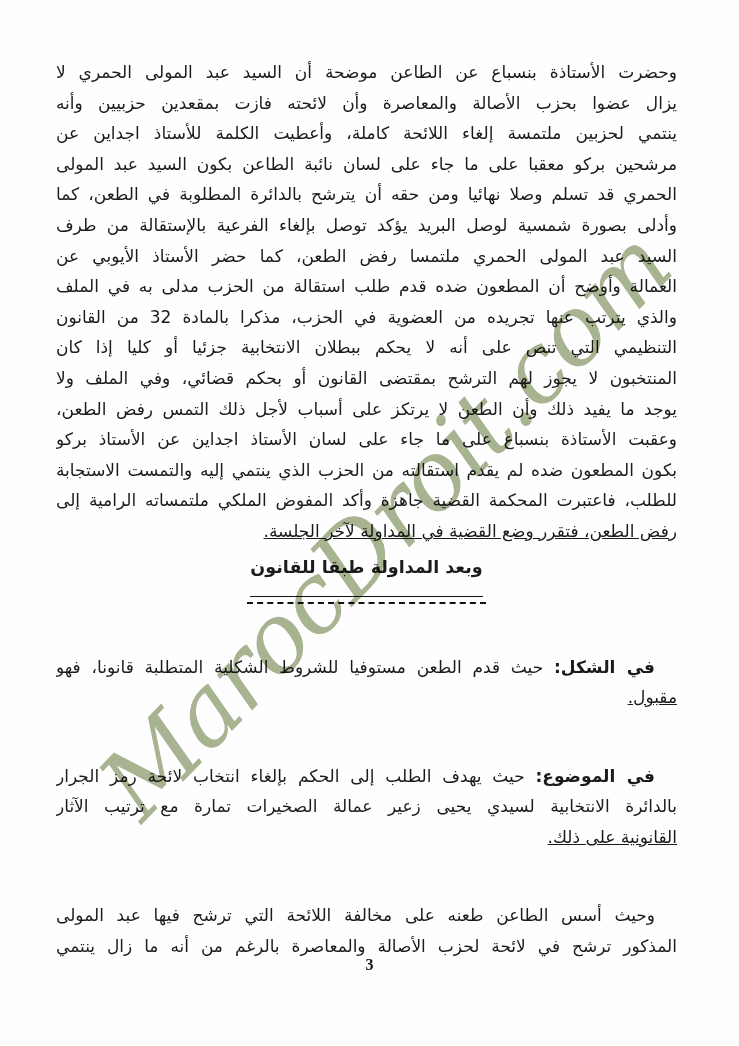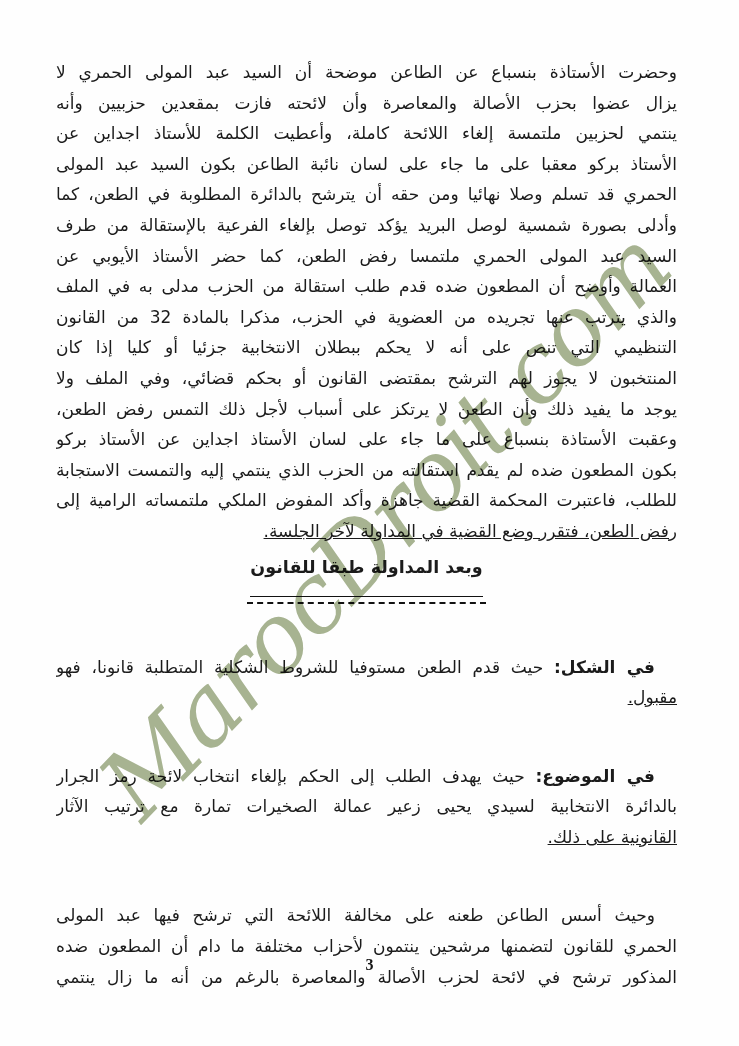--- a/index.html
+++ b/index.html
@@ -78,21 +78,21 @@
 </head>
 <body>
 
 <div class="page">
 
   <div class="content" dir="rtl" lang="ar">
       <div class="para">
         <div class="line"><span>وحضرت الأستاذة بنسباع عن الطاعن موضحة أن السيد عبد المولى الحمري لا</span></div>
         <div class="line"><span>يزال عضوا بحزب الأصالة والمعاصرة وأن لائحته فازت بمقعدين حزبيين وأنه</span></div>
         <div class="line"><span>ينتمي لحزبين ملتمسة إلغاء اللائحة كاملة، وأعطيت الكلمة للأستاذ اجداين عن</span></div>
-        <div class="line"><span>الأستاذ بركو معقبا على ما جاء على لسان نائبة الطاعن بكون السيد عبد المولى</span></div>
+        <div class="line"><span>مرشحين بركو معقبا على ما جاء على لسان نائبة الطاعن بكون السيد عبد المولى</span></div>
         <div class="line"><span>الحمري قد تسلم وصلا نهائيا ومن حقه أن يترشح بالدائرة المطلوبة في الطعن، كما</span></div>
         <div class="line"><span>وأدلى بصورة شمسية لوصل البريد يؤكد توصل بإلغاء الفرعية بالإستقالة من طرف</span></div>
         <div class="line"><span>السيد عبد المولى الحمري ملتمسا رفض الطعن، كما حضر الأستاذ الأيوبي عن</span></div>
         <div class="line"><span>العمالة وأوضح أن المطعون ضده قدم طلب استقالة من الحزب مدلى به في الملف</span></div>
         <div class="line"><span>والذي يترتب عنها تجريده من العضوية في الحزب، مذكرا بالمادة 32 من القانون</span></div>
         <div class="line"><span>التنظيمي التي تنص على أنه لا يحكم ببطلان الانتخابية جزئيا أو كليا إذا كان</span></div>
         <div class="line"><span>المنتخبون لا يجوز لهم الترشح بمقتضى القانون أو بحكم قضائي، وفي الملف ولا</span></div>
         <div class="line"><span>يوجد ما يفيد ذلك وأن الطعن لا يرتكز على أسباب لأجل ذلك التمس رفض الطعن،</span></div>
         <div class="line"><span>وعقبت الأستاذة بنسباع على ما جاء على لسان الأستاذ اجداين عن الأستاذ بركو</span></div>
         <div class="line"><span>بكون المطعون ضده لم يقدم استقالته من الحزب الذي ينتمي إليه والتمست الاستجابة</span></div>
@@ -104,21 +104,20 @@
         <div class="line indent"><span class="b">في الشكل:</span><span> حيث قدم الطعن مستوفيا للشروط الشكلية المتطلبة قانونا، فهو</span></div>
         <div class="line last"><span>مقبول.</span></div>
       </div>
       <div class="para">
         <div class="line indent"><span class="b">في الموضوع:</span><span> حيث يهدف الطلب إلى الحكم بإلغاء انتخاب لائحة رمز الجرار</span></div>
         <div class="line"><span>بالدائرة الانتخابية لسيدي يحيى زعير عمالة الصخيرات تمارة مع ترتيب الآثار</span></div>
         <div class="line last"><span>القانونية على ذلك.</span></div>
       </div>
       <div class="para">
         <div class="line indent"><span>وحيث أسس الطاعن طعنه على مخالفة اللائحة التي ترشح فيها عبد المولى</span></div>
-        <div class="line"><span>الحمري للقانون لتضمنها مرشحين ينتمون لأحزاب مختلفة ما دام أن المطعون ضده</span></div>
         <div class="line"><span>المذكور ترشح في لائحة لحزب الأصالة والمعاصرة بالرغم من أنه ما زال ينتمي</span></div>
       </div>
     </div>
 
   <div class="watermark" style="color: rgb(168, 180, 146);">MarocDroit.com</div>
 
   <div class="page-number">3</div>
 
 </div>
 

